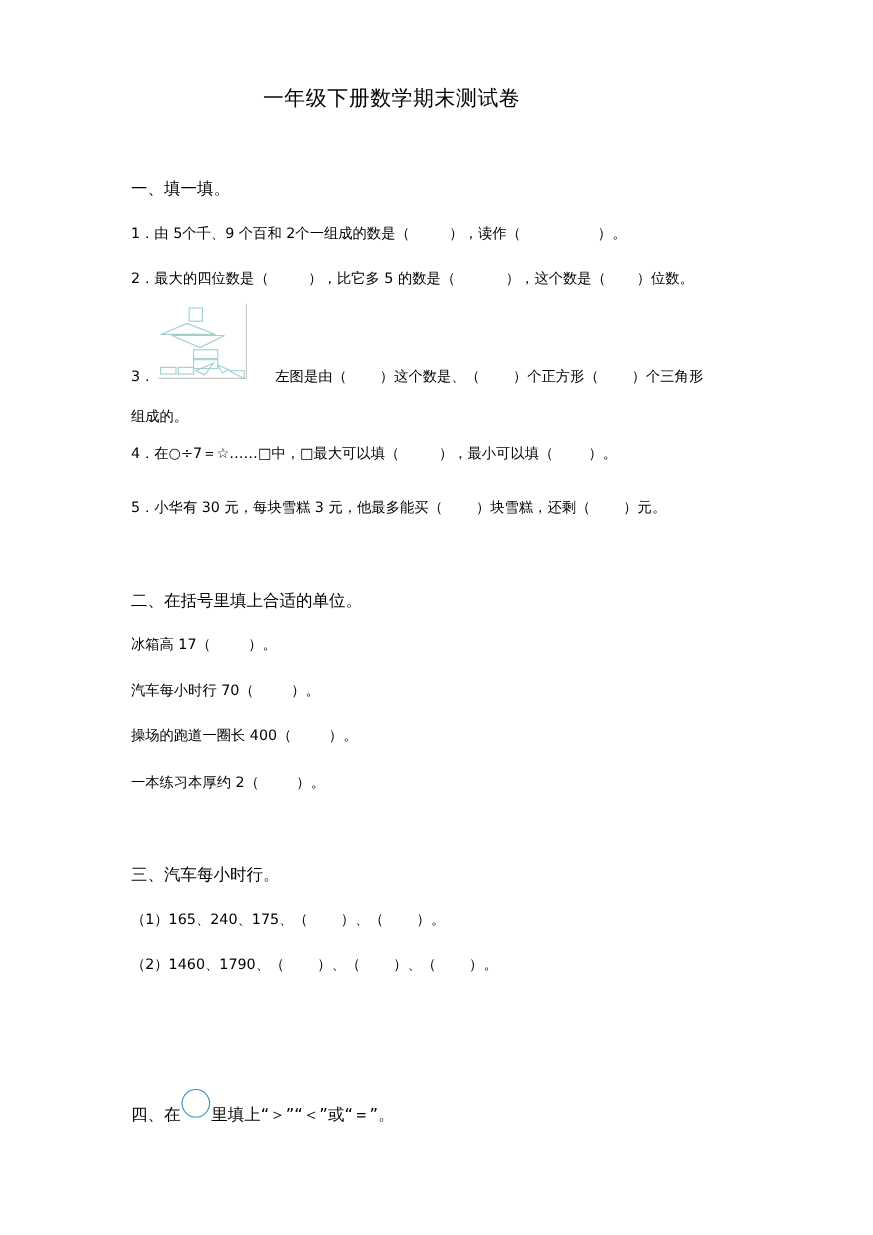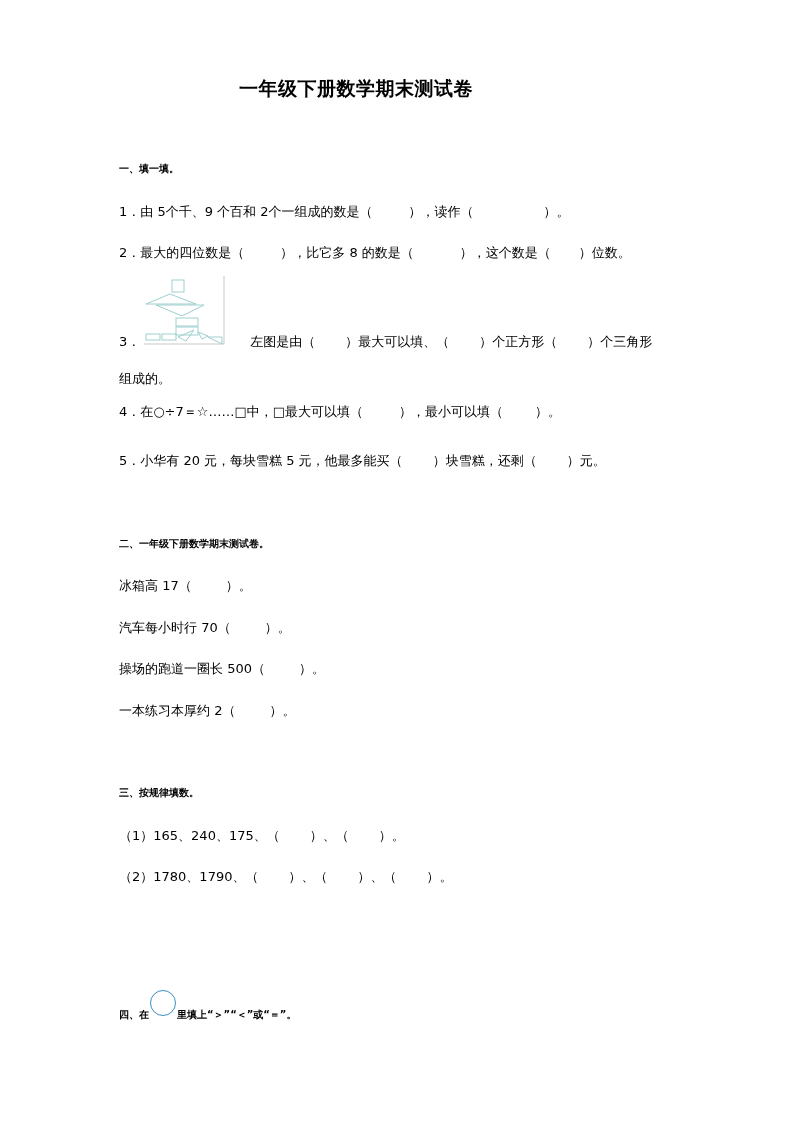--- a/index.html
+++ b/index.html
@@ -1,87 +1,87 @@
 <!DOCTYPE html>
 <html><head>
 <meta charset="utf-8">
 <style>
   html, body { margin:0; padding:0; background:#ffffff; }
   body { width:794px; height:1123px; position:relative; overflow:hidden;
          font-family:"DejaVu Sans", "Liberation Sans", sans-serif; color:#000; }
   .title { position:absolute; top:76px; left:0; width:712px; text-align:center;
-           font-size:19px; font-weight:bold; letter-spacing:0.5px; }
-  .sec { position:absolute; left:119px; font-size:10px; font-weight:bold; white-space:nowrap; }
+           font-size:19px; font-weight:normal; letter-spacing:0.5px; }
+  .sec { position:absolute; left:119px; font-size:15px; font-weight:normal; white-space:nowrap; }
   .line { position:absolute; left:119px; font-size:13px; white-space:nowrap;text-align:center; }
   .blank { display:inline-block; }
   .figure { position:absolute; left:142px; top:274px; width:85px; height:72px; }
   .circle { display:inline-block; width:24px; height:24px; border:1.5px solid #3a8fc2;
             border-radius:50%; vertical-align:-6px; margin:0 1px; position:relative; top:-8px; }
 </style>
 </head>
 <body>
 
 <div class="title">一年级下册数学期末测试卷</div>
 
 <div class="sec" style="top:162px">一、填一填。</div>
 
 <div class="line" style="top:203px">
   <span>1．由 5个千、9 个百和 2个一组成的数是（</span><span class="blank" style="width:36px"></span><span>），读作（</span><span class="blank" style="width:70px"></span><span>）。</span>
 </div>
 
 <div class="line" style="top:244px">
-  <span>2．最大的四位数是（</span><span class="blank" style="width:36px"></span><span>），比它多 8 的数是（</span><span class="blank" style="width:46px"></span><span>），这个数是（</span><span class="blank" style="width:28px"></span><span>）位数。</span>
+  <span>2．最大的四位数是（</span><span class="blank" style="width:36px"></span><span>），比它多 5 的数是（</span><span class="blank" style="width:46px"></span><span>），这个数是（</span><span class="blank" style="width:28px"></span><span>）位数。</span>
 </div>
 
 <svg class="figure" viewBox="0 0 85 72">
   <g fill="none" stroke="#9fcfcf" stroke-width="1">
     <polyline points="82,2 82,70 2,70" stroke="#c8c8c8"></polyline>
     <rect x="30" y="6" width="12" height="12"></rect>
     <polygon points="4,30 28,20 54,30"></polygon>
     <polygon points="14,31 62,31 40,42"></polygon>
     <rect x="34" y="44" width="22" height="8"></rect>
     <rect x="34" y="53" width="22" height="8"></rect>
     <rect x="4" y="60" width="14" height="6"></rect>
     <rect x="20" y="60" width="14" height="6"></rect>
     <polygon points="36,63 52,56 44,67"></polygon>
     <polygon points="56,58 66,62 60,65"></polygon>
     <polygon points="66,63 80,63 80,70"></polygon>
   </g>
 </svg>
 
 <div class="line" style="top:333px">
-  <span>3．</span><span class="blank" style="width:110px"></span><span>左图是由（</span><span class="blank" style="width:30px"></span><span>）最大可以填、（</span><span class="blank" style="width:30px"></span><span>）个正方形（</span><span class="blank" style="width:30px"></span><span>）个三角形</span>
+  <span>3．</span><span class="blank" style="width:110px"></span><span>左图是由（</span><span class="blank" style="width:30px"></span><span>）这个数是、（</span><span class="blank" style="width:30px"></span><span>）个正方形（</span><span class="blank" style="width:30px"></span><span>）个三角形</span>
 </div>
 <div class="line" style="top:370px">组成的。</div>
 
 <div class="line" style="top:403px">
   <span>4．在○÷7＝☆……□中，□最大可以填（</span><span class="blank" style="width:36px"></span><span>），最小可以填（</span><span class="blank" style="width:32px"></span><span>）。</span>
 </div>
 
 <div class="line" style="top:452px">
-  <span>5．小华有 20 元，每块雪糕 5 元，他最多能买（</span><span class="blank" style="width:30px"></span><span>）块雪糕，还剩（</span><span class="blank" style="width:30px"></span><span>）元。</span>
+  <span>5．小华有 30 元，每块雪糕 3 元，他最多能买（</span><span class="blank" style="width:30px"></span><span>）块雪糕，还剩（</span><span class="blank" style="width:30px"></span><span>）元。</span>
 </div>
 
-<div class="sec" style="top:537px">二、一年级下册数学期末测试卷。</div>
+<div class="sec" style="top:537px">二、在括号里填上合适的单位。</div>
 <div class="line" style="top:577px">
   <span>冰箱高 17（</span><span class="blank" style="width:34px"></span><span>）。</span>
 </div>
 <div class="line" style="top:619px">
   <span>汽车每小时行 70（</span><span class="blank" style="width:34px"></span><span>）。</span>
 </div>
 <div class="line" style="top:660px">
-  <span>操场的跑道一圈长 500（</span><span class="blank" style="width:34px"></span><span>）。</span>
+  <span>操场的跑道一圈长 400（</span><span class="blank" style="width:34px"></span><span>）。</span>
 </div>
 <div class="line" style="top:702px">
   <span>一本练习本厚约 2（</span><span class="blank" style="width:34px"></span><span>）。</span>
 </div>
 
-<div class="sec" style="top:786px">三、按规律填数。</div>
+<div class="sec" style="top:786px">三、汽车每小时行。</div>
 <div class="line" style="top:827px">
   <span>（1）165、240、175、（</span><span class="blank" style="width:30px"></span><span>）、（</span><span class="blank" style="width:30px"></span><span>）。</span>
 </div>
 <div class="line" style="top:868px">
-  <span>（2）1780、1790、（</span><span class="blank" style="width:30px"></span><span>）、（</span><span class="blank" style="width:30px"></span><span>）、（</span><span class="blank" style="width:30px"></span><span>）。</span>
+  <span>（2）1460、1790、（</span><span class="blank" style="width:30px"></span><span>）、（</span><span class="blank" style="width:30px"></span><span>）、（</span><span class="blank" style="width:30px"></span><span>）。</span>
 </div>
 
 <div class="sec" style="top:998px">
   <span>四、在</span><span class="circle"></span><span>里填上“＞”“＜”或“＝”。</span>
 </div>
 
 </body></html>

